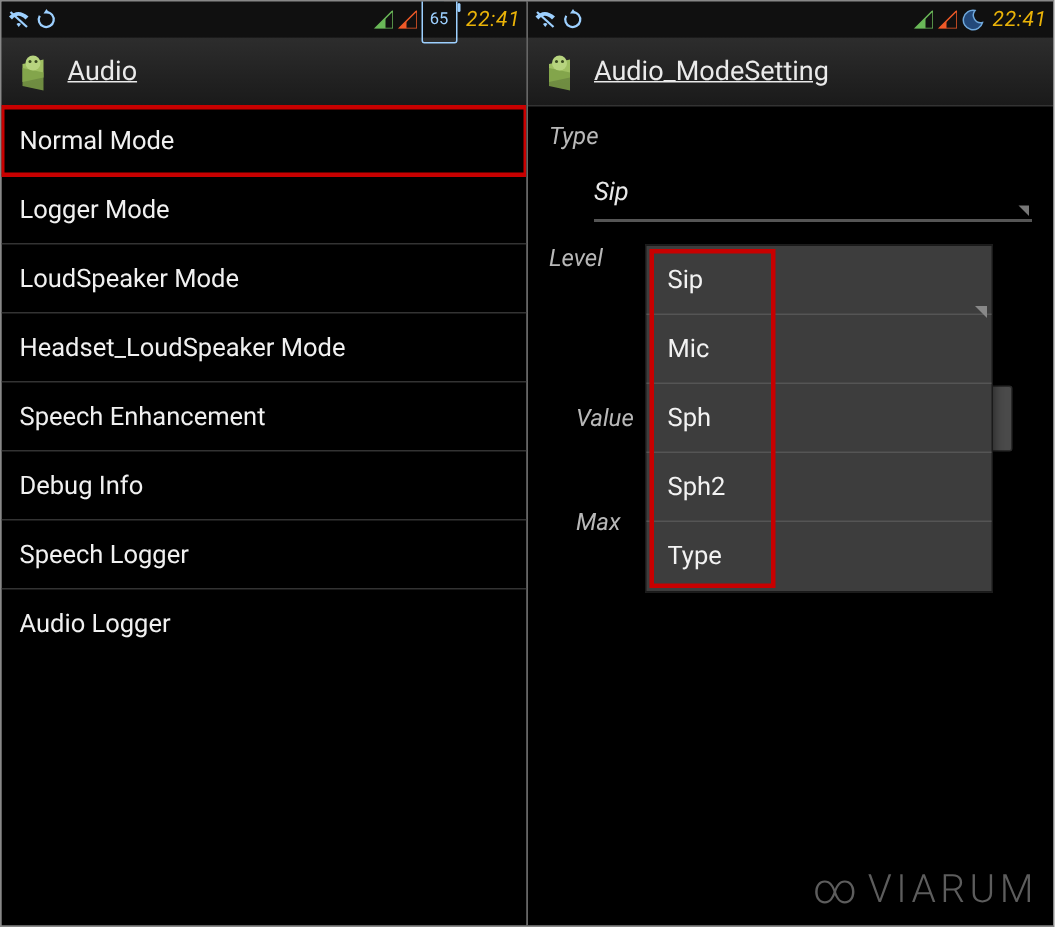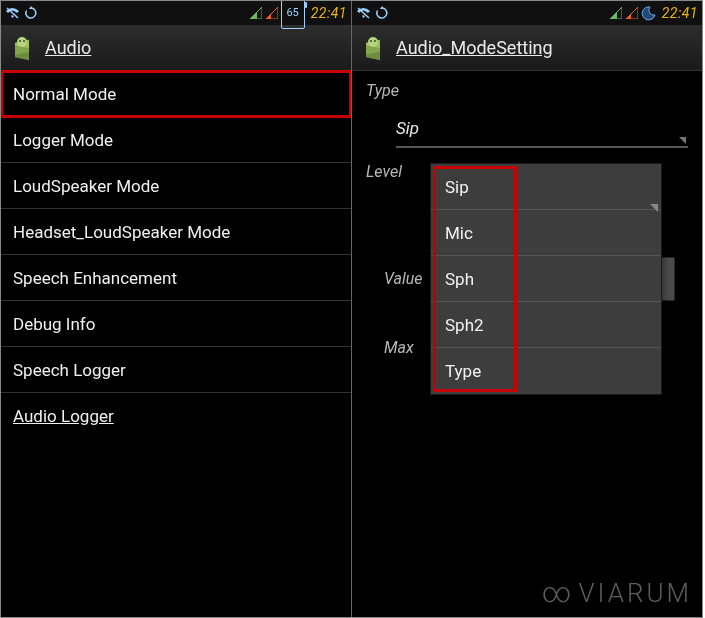--- a/index.html
+++ b/index.html
@@ -81,21 +81,21 @@
   
   .list { display:flex; flex-direction:column; }
   .list-item {
     height: 46px;
     display:flex; align-items:center;
     padding: 0 12px;
     border-bottom: 1px solid #333;
     font-size:17px;
     color:#f0f0f0;
   }
-  .list-item:last-child { border-bottom:none;text-decoration:underline; }
+  .list-item:last-child { border-bottom:none; }
   .hl-red {
     outline: 3px solid #c80000;
     outline-offset: -2px;
   }
 
   
   .form { padding: 4px 14px; font-size:16px; color:#bfbfbf;font-style:italic; }
   .label { margin: 6px 0 10px 0; color:#b8b8b8; }
   .spinner-closed {
     margin-left: 30px;

